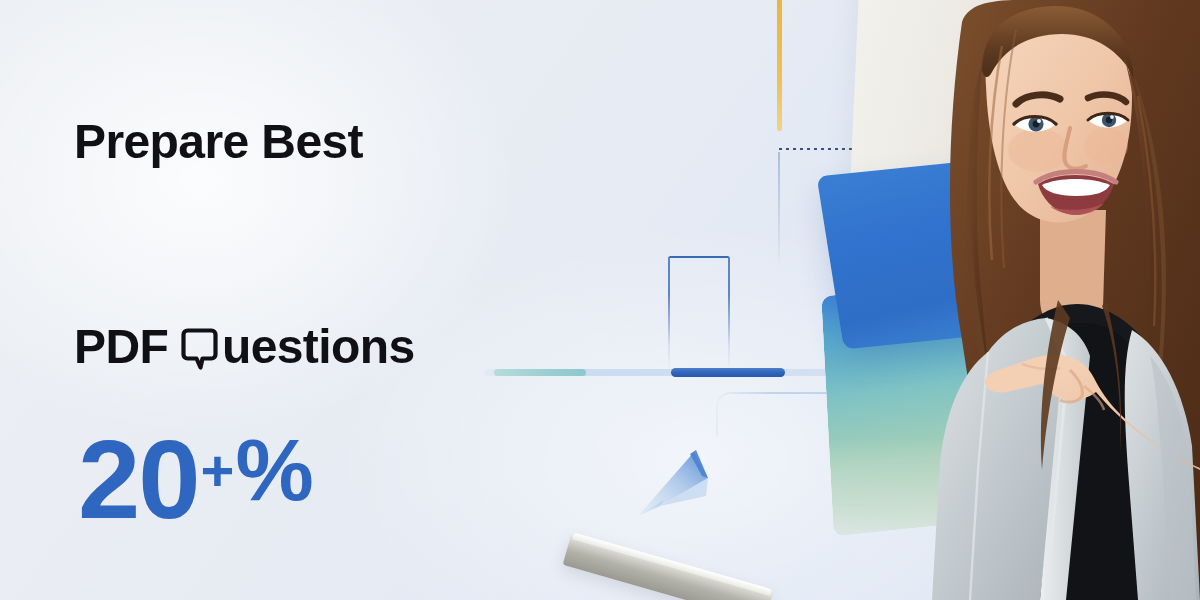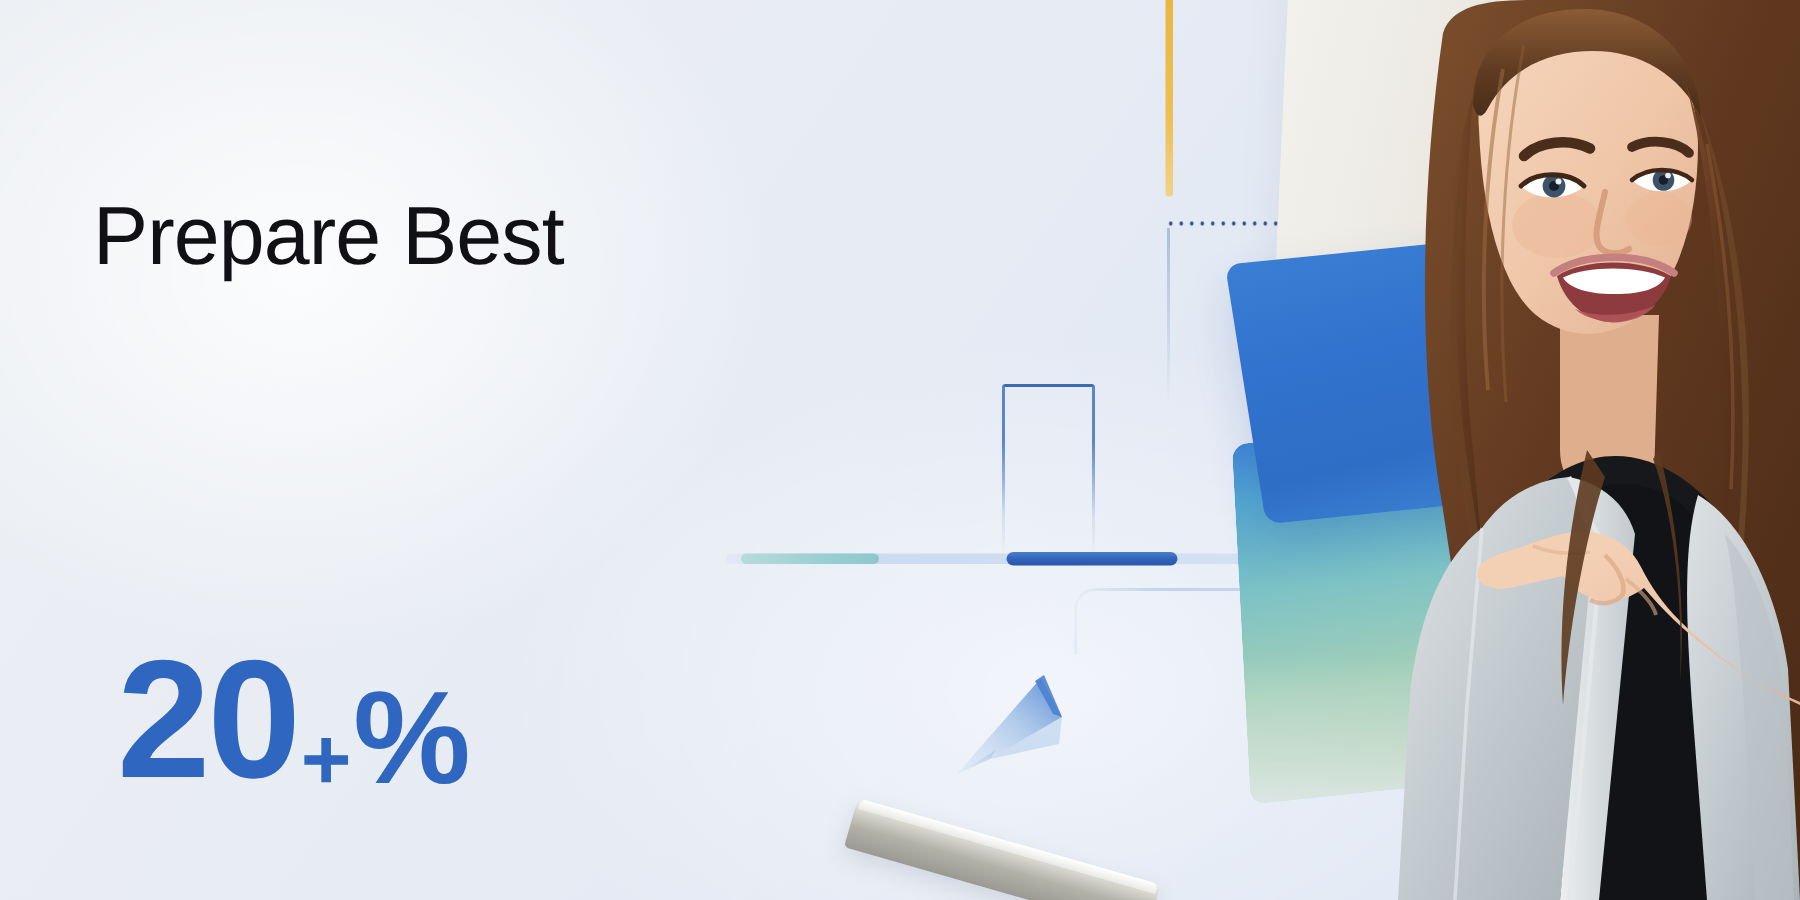--- a/index.html
+++ b/index.html
@@ -28,25 +28,25 @@
     position: absolute;
     left: 340px; top: 230px;
     width: 720px; height: 460px;
     background: radial-gradient(ellipse at center, rgba(255,255,255,0.55) 0%, rgba(255,255,255,0) 72%);
     pointer-events: none;
   }
 
   
   .headline {
     position: absolute;
-    left: 62px;
+    left: 74px;
     top: 40px;
     width: 560px;
-    font-size: 55px;
-    font-weight: normal;
+    font-size: 48px;
+    font-weight: bold;
     line-height: 1.42;
     letter-spacing: -0.6px;
     color: #111115;
     white-space: pre-line;
   }
   .headline .q-bubble {
     display: inline-block;
     position: relative;
     width: 40px;
     height: 46px;
@@ -54,21 +54,21 @@
     margin-right: 1px;
   }
   .headline .q-bubble svg { display:block; }
 
   
   .stat {
     position: absolute;
     left: 78px;
     top: 424px;
     display: flex;
-    align-items: flex-end;
+    align-items: flex-start;
     color: #2e66c0;
     font-weight: bold;
     letter-spacing: -2px;
   }
   .stat-number {
     font-size: 112px;
     line-height: 1;
   }
   .stat-plus {
     font-size: 58px;
@@ -268,20 +268,25 @@
     <path d="M70 14 L76 10 L88 38 L82 36 Z" fill="#3b76cc" opacity="0.9"></path>
   </svg>
 
   <div class="deco tablet">
     <div class="tablet-body"></div>
     <div class="tablet-edge"></div>
   </div>
 
   <div class="headline">
     <div>Prepare Best</div>
+    <div>
+      <span>PDF </span><span class="q-bubble"><svg width="40" height="46" viewBox="0 0 40 46">
+            <path d="M6.5 4.5 h24 a4 4 0 0 1 4 4 v20 a4 4 0 0 1 -4 4 h-9 l-2 9 -4 -9 h-9 a4 4 0 0 1 -4 -4 v-20 a4 4 0 0 1 4 -4 z" fill="none" stroke="#111115" stroke-width="4.2" stroke-linejoin="round"></path>
+          </svg></span><span>uestions</span>
+    </div>
   </div>
 
   <div class="stat">
     <span class="stat-number">20</span>
     <span class="stat-plus">+</span>
     <span class="stat-percent">%</span>
   </div>
 
   <div class="person">
     <svg width="330" height="600" viewBox="0 0 330 600">

